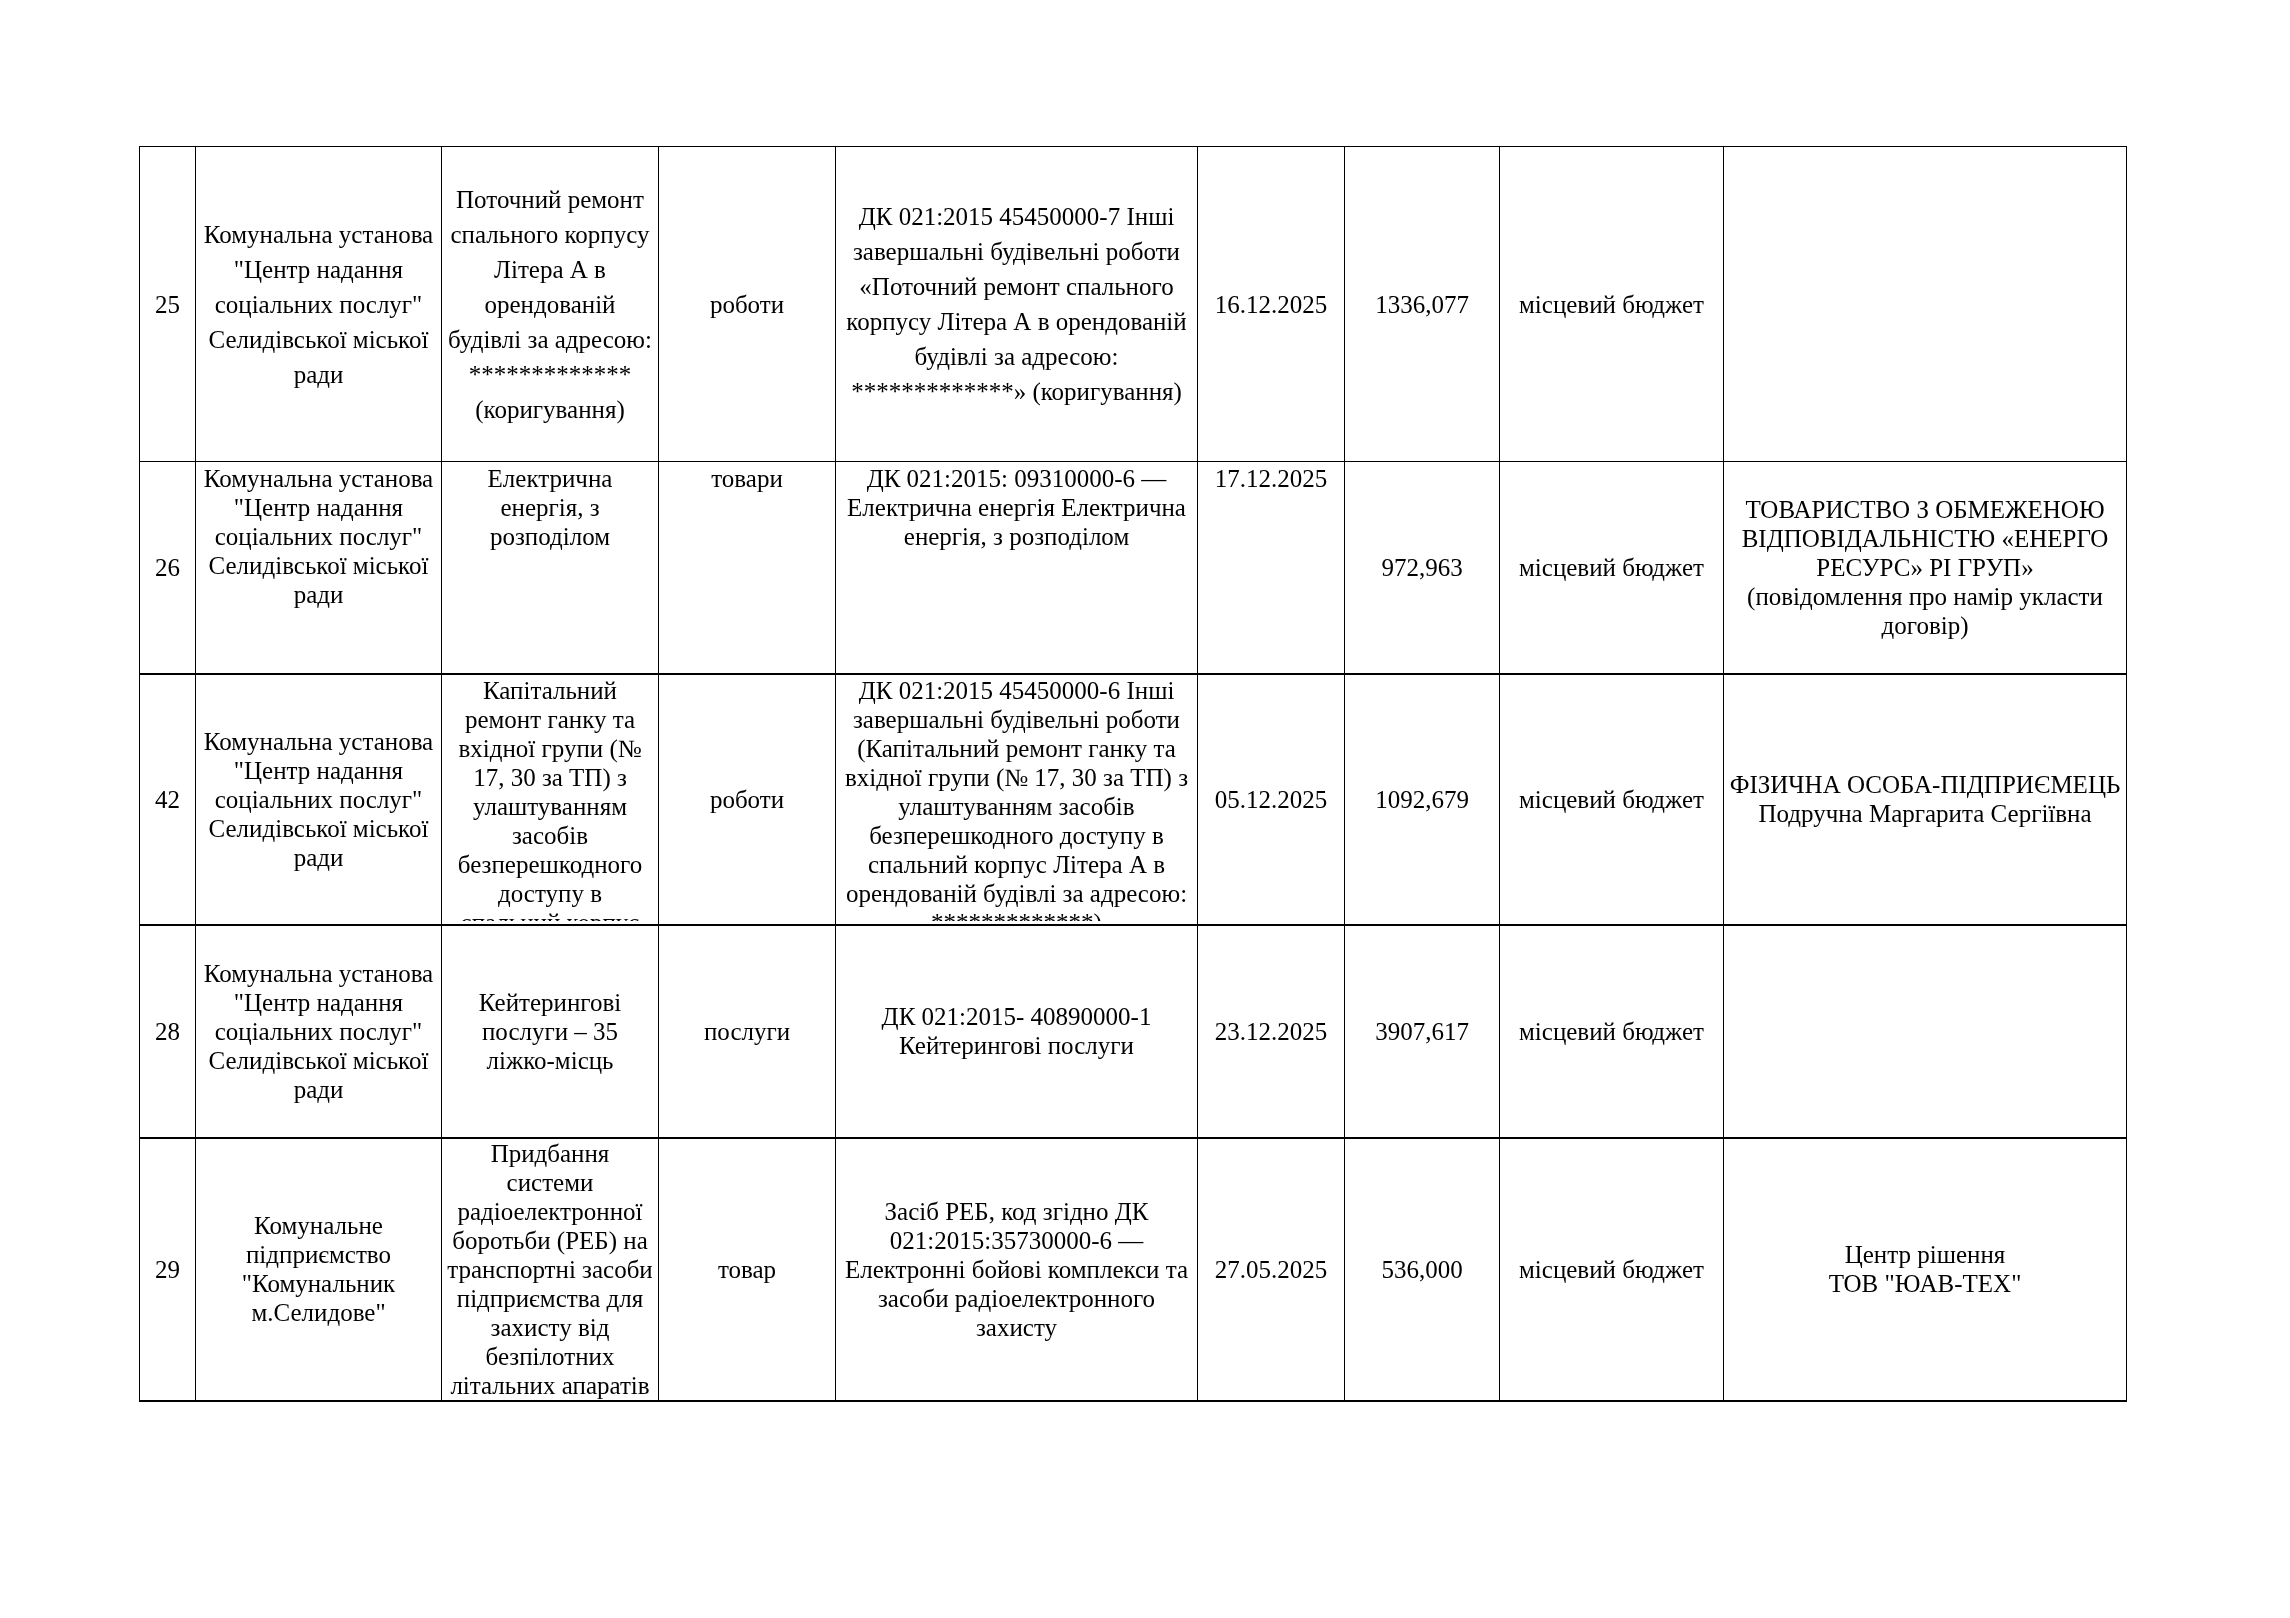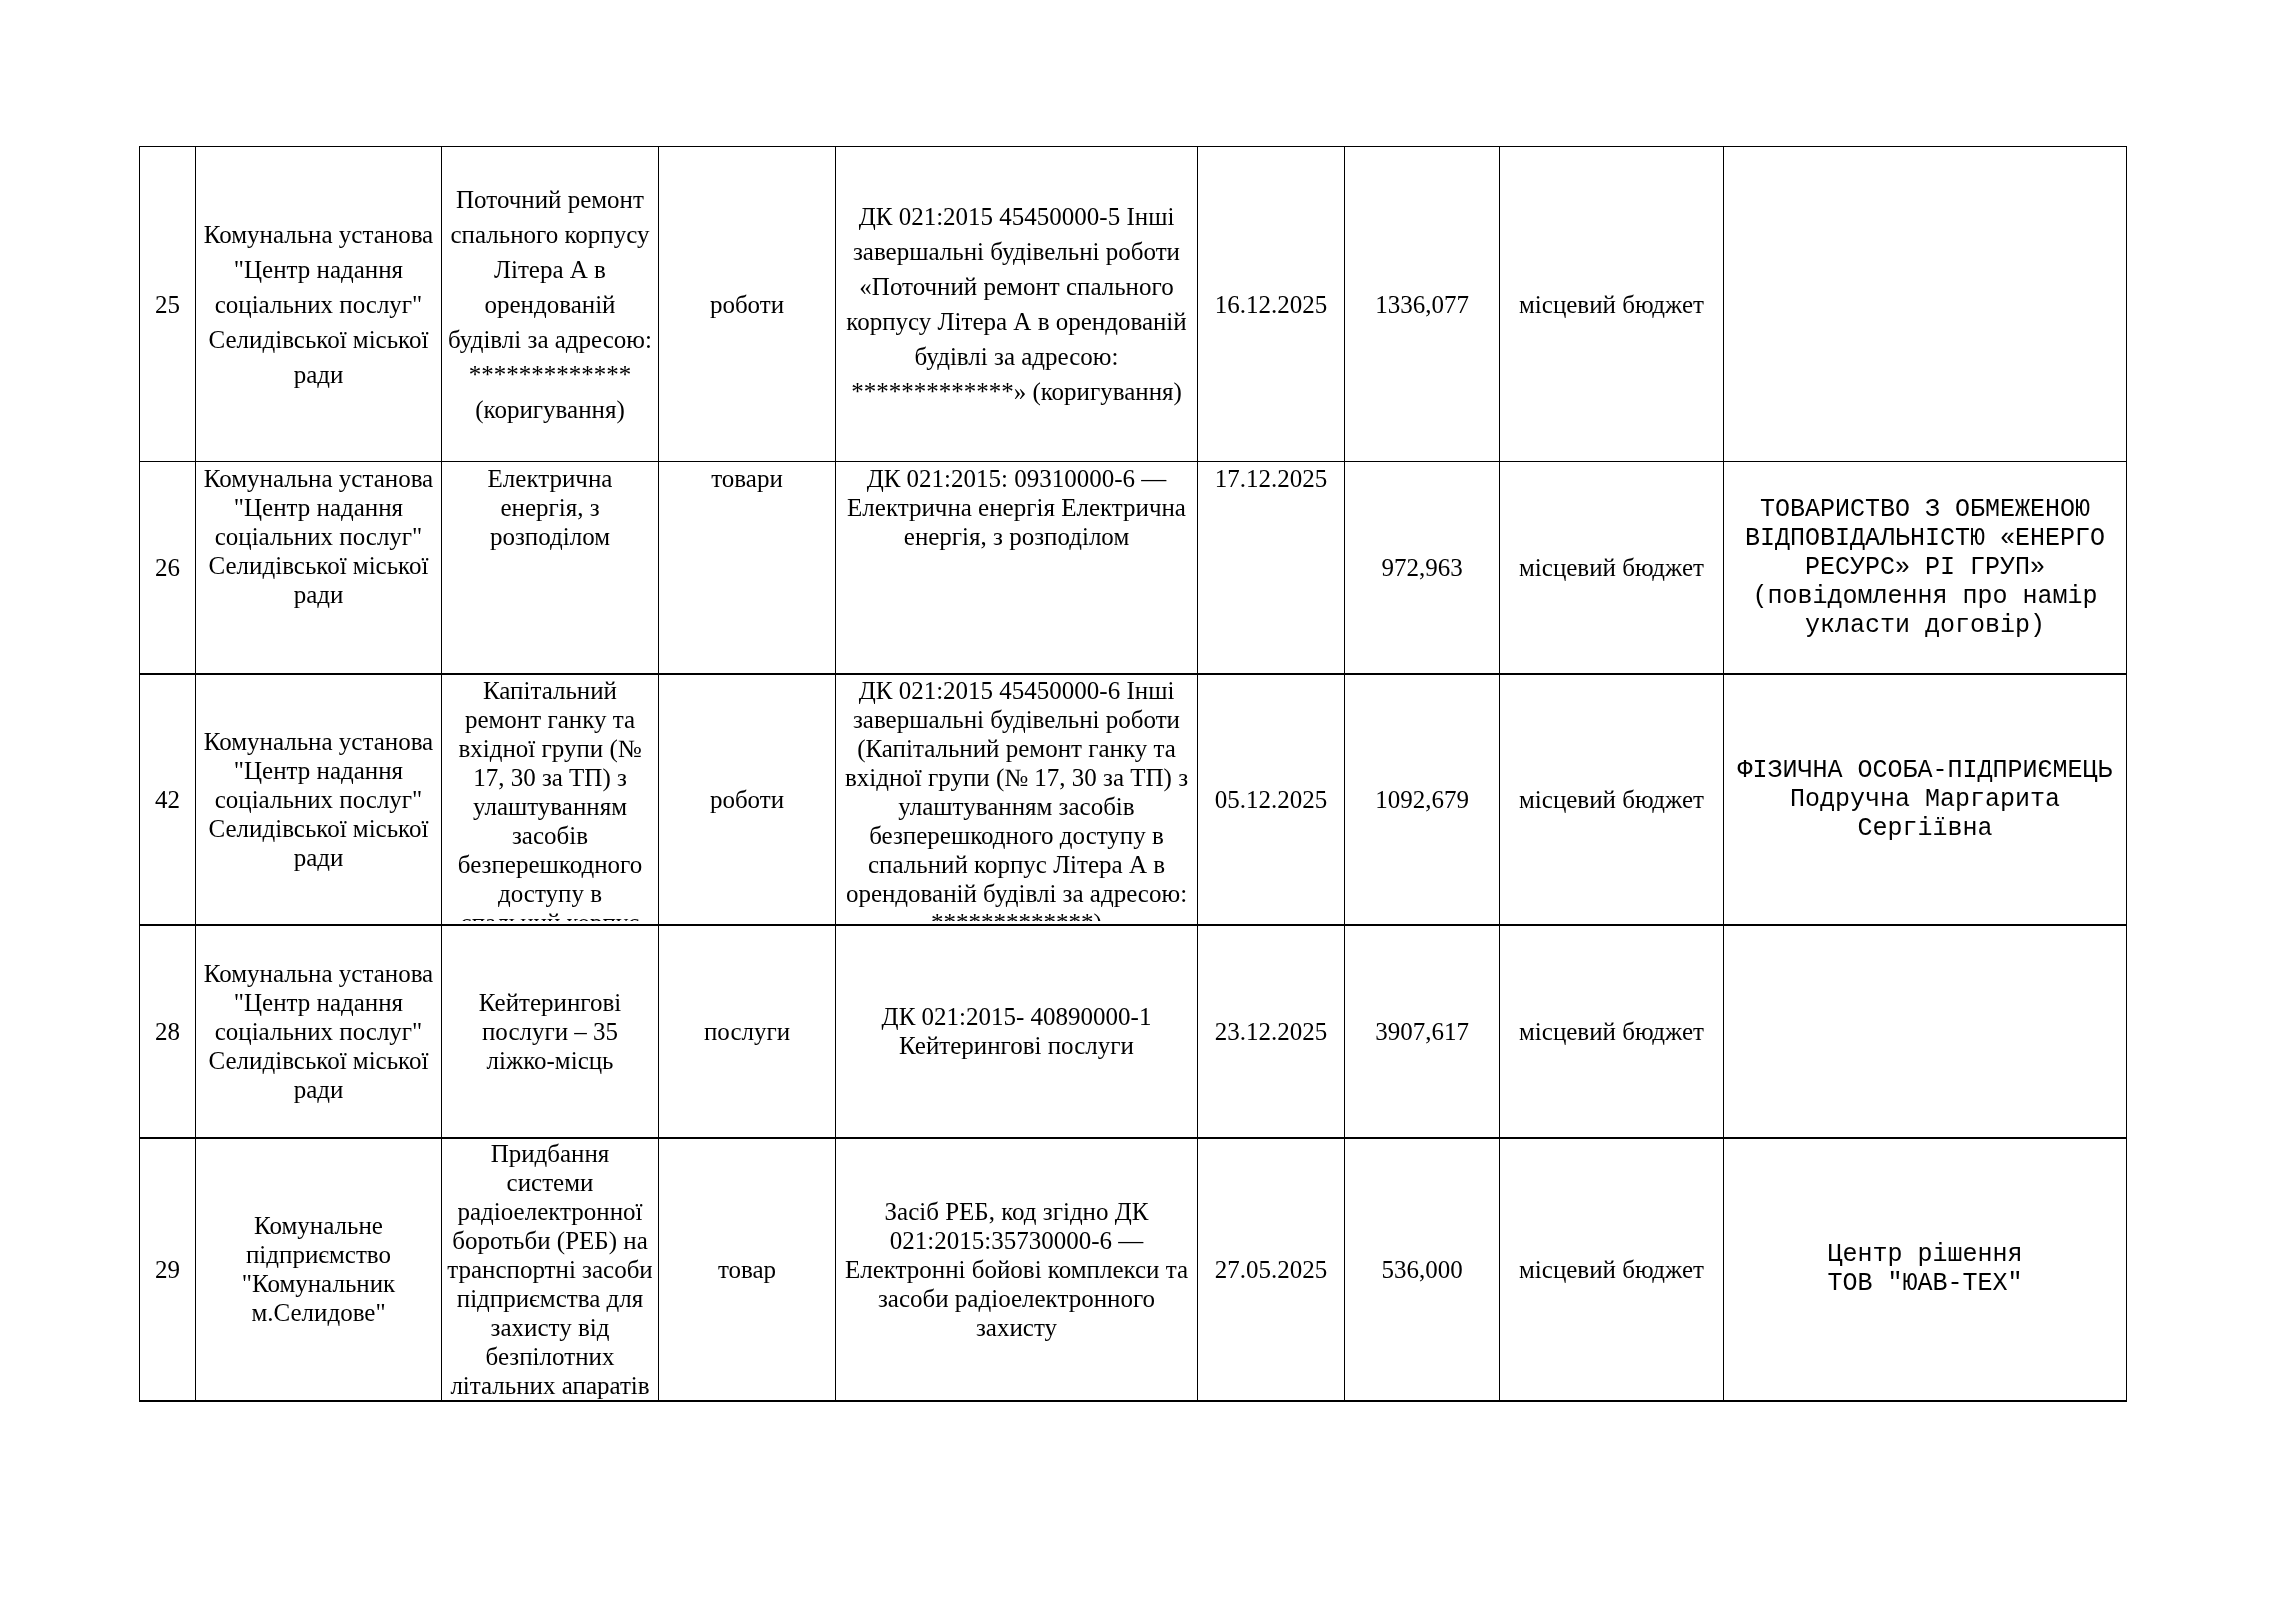--- a/index.html
+++ b/index.html
@@ -54,21 +54,21 @@
     vertical-align: top;
     padding-top: 1.8px;
   }
 
   
   .clip27 {
     height: 245px;
     overflow: hidden;
   }
 
-  td.c-win { white-space: pre-line; font-family: Liberation Mono, monospace; }
+  td.c-win { white-space: pre-line; }
 </style>
 </head>
 <body>
 
 <table class="proc">
   <colgroup>
     <col style="width:56px">
     <col style="width:246px">
     <col style="width:217px">
     <col style="width:177px">
@@ -77,21 +77,21 @@
     <col style="width:155px">
     <col style="width:224px">
     <col style="width:403px">
   </colgroup>
   <tbody>
     <tr class="r25">
       <td class="c-num">25</td>
       <td class="c-org">Комунальна установа "Центр надання соціальних послуг" Селидівської міської ради</td>
       <td class="c-subj">Поточний ремонт спального корпусу Літера А в орендованій будівлі за адресою: ************* (коригування)</td>
       <td class="c-type">роботи</td>
-      <td class="c-dk">ДК 021:2015 45450000-5 Інші завершальні будівельні роботи «Поточний ремонт спального корпусу Літера А в орендованій будівлі за адресою: *************» (коригування)</td>
+      <td class="c-dk">ДК 021:2015 45450000-7 Інші завершальні будівельні роботи «Поточний ремонт спального корпусу Літера А в орендованій будівлі за адресою: *************» (коригування)</td>
       <td class="c-date">16.12.2025</td>
       <td class="c-amt">1336,077</td>
       <td class="c-bud">місцевий бюджет</td>
       <td class="c-win"></td>
     </tr>
     <tr class="r26">
       <td class="c-num">26</td>
       <td class="c-org">Комунальна установа "Центр надання соціальних послуг" Селидівської міської ради</td>
       <td class="c-subj">Електрична енергія, з розподілом</td>
       <td class="c-type">товари</td>

